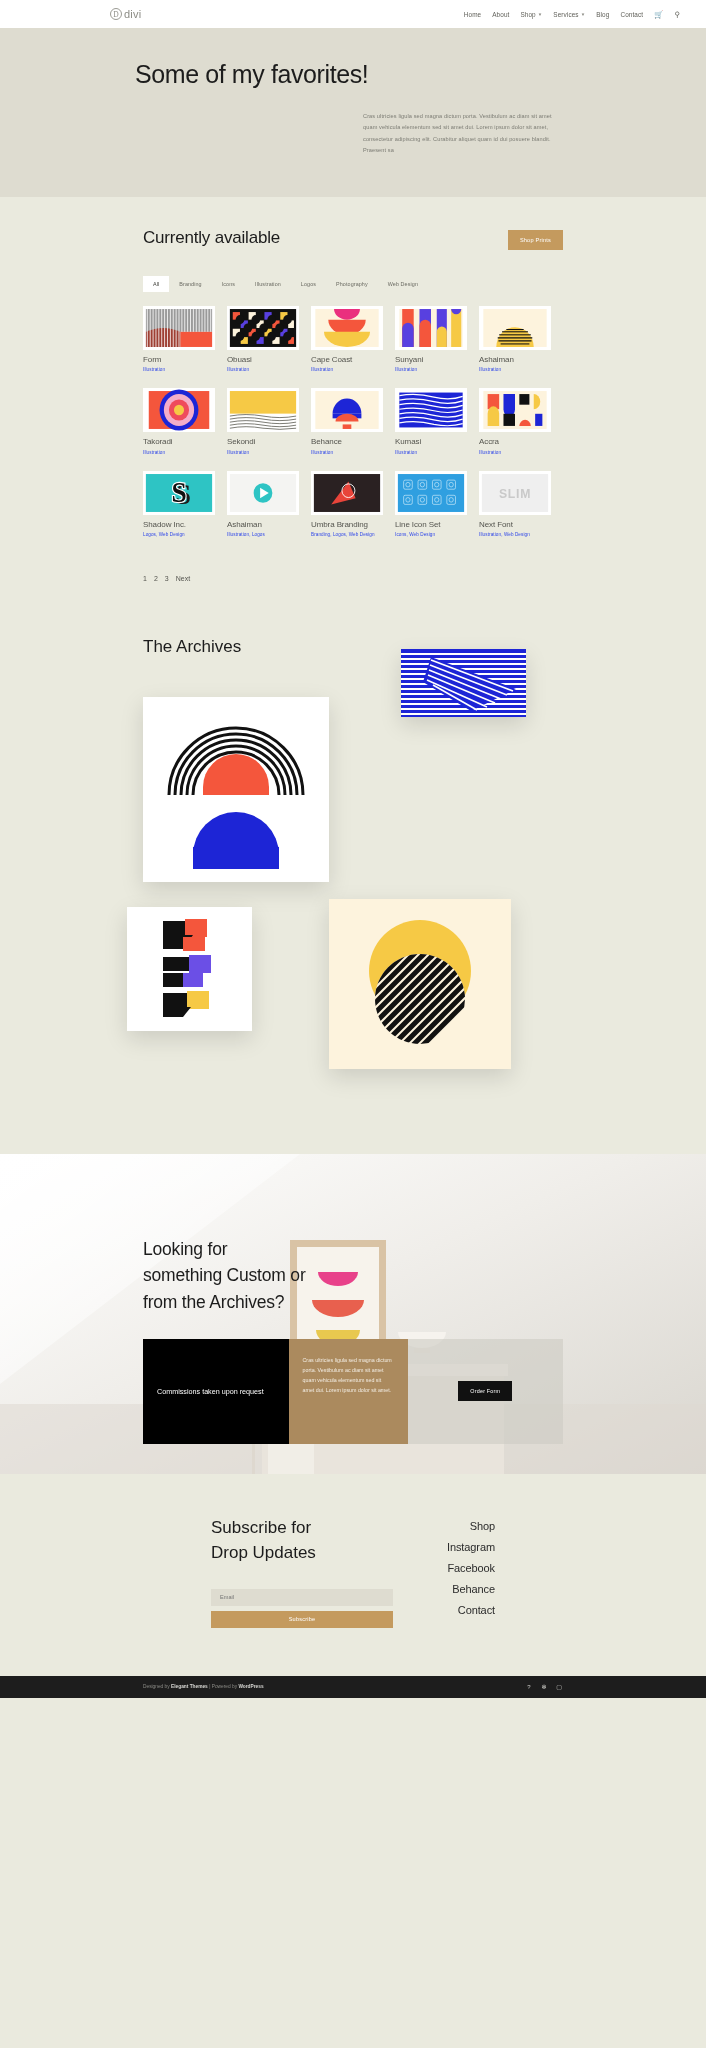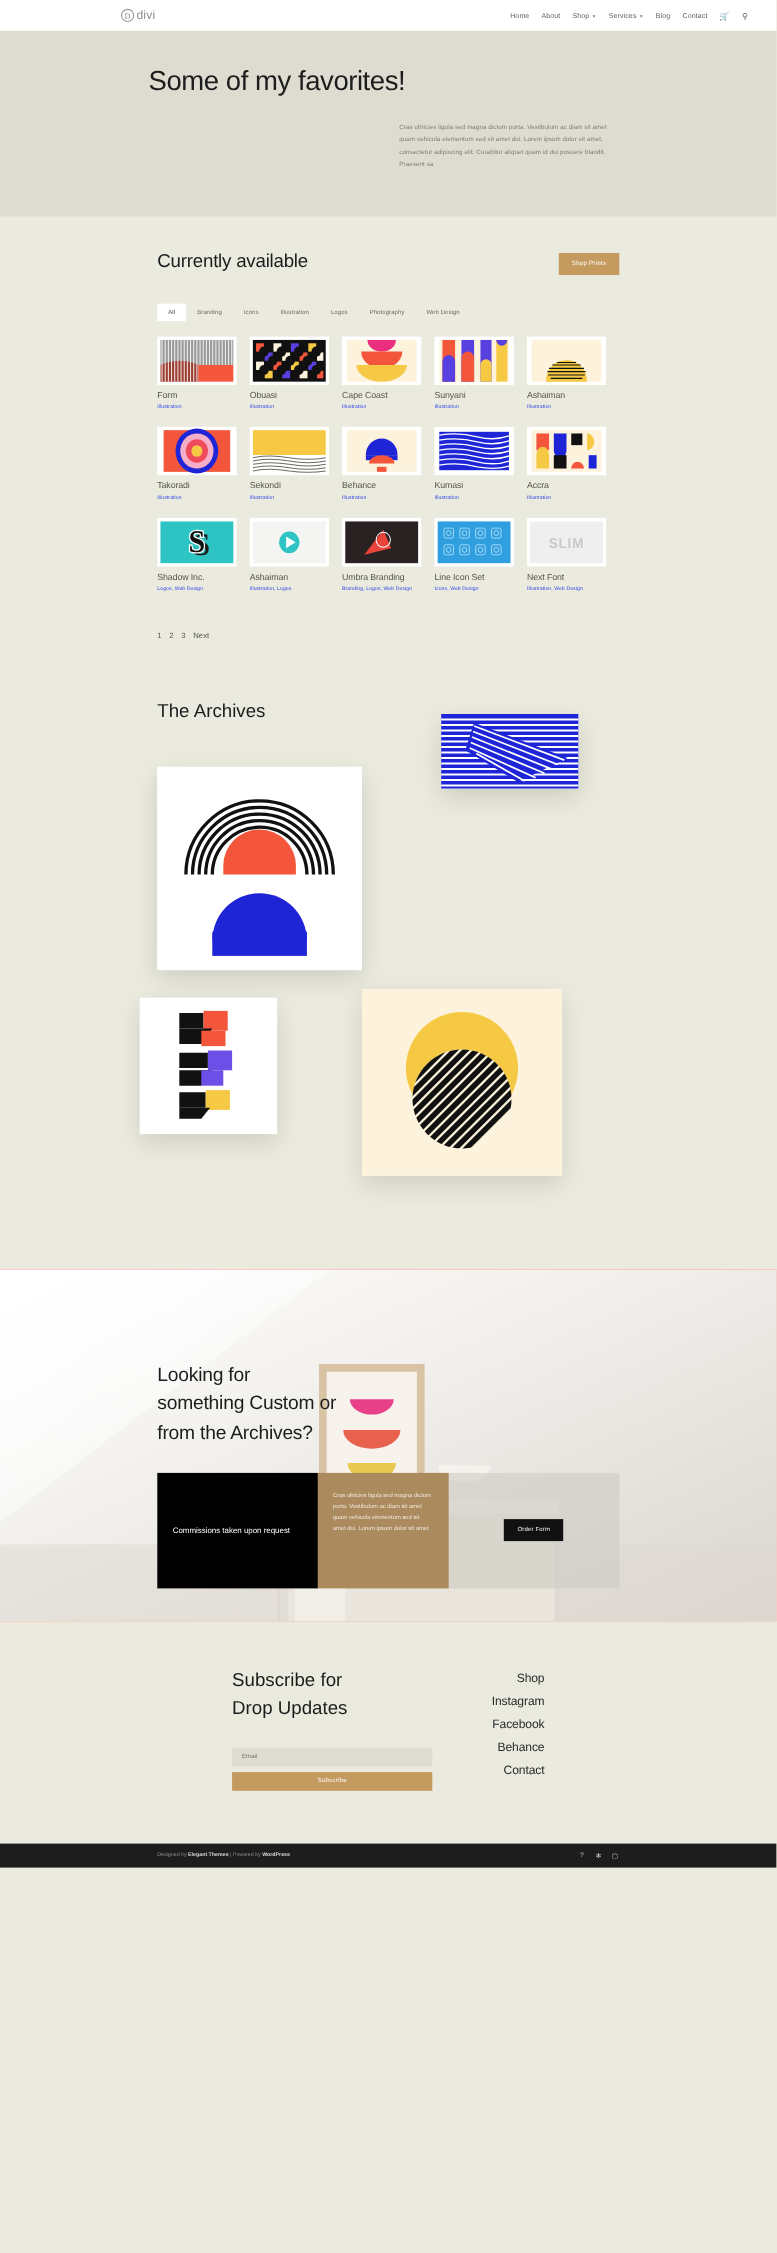--- a/index.html
+++ b/index.html
@@ -89,21 +89,21 @@
   .arch-title { font-size: 17px; font-weight: 400; color: #1c1c1c; }
   .arch-area { position: relative; height: 440px; margin-top: 12px; }
   .shot { position: absolute; background: #fff; box-shadow: 0 8px 22px rgba(0,0,0,.13); }
   .shot svg { display: block; width: 100%; height: 100%; }
   .shot-a { left: 258px; top: -20px;  width: 125px; height: 68px; }
   .shot-b { left: 0px;    top: 28px;  width: 186px; height: 185px; }
   .shot-c { left: -16px;  top: 238px; width: 125px; height: 124px; }
   .shot-d { left: 186px;  top: 230px; width: 182px; height: 170px; }
 
   
-  .cta { position: relative; height: 320px; overflow: hidden; background: #fca5a5; }
+  .cta { position: relative; height: 320px; overflow: hidden; background: #8b5cf6; }
   .cta-bg { position: absolute; inset: 0; }
   .cta-inner { position: relative; width: 420px; margin: 0 auto; padding-top: 82px; }
   .cta h2 {
     font-size: 17.5px; font-weight: 400; color: #1c1c1c; line-height: 1.5;
     letter-spacing: -.2px;
   }
   .cta-boxes { display: flex; margin-top: 24px; height: 105px; }
   .box-black { background: #000; width: 152px; display: flex; align-items: center; padding: 0 14px; }
   .box-black p { color: #fff; font-size: 7.2px; line-height: 1.6; }
   .box-tan { background: #ab8a5e; width: 124px; padding: 16px 14px 0 14px; }

